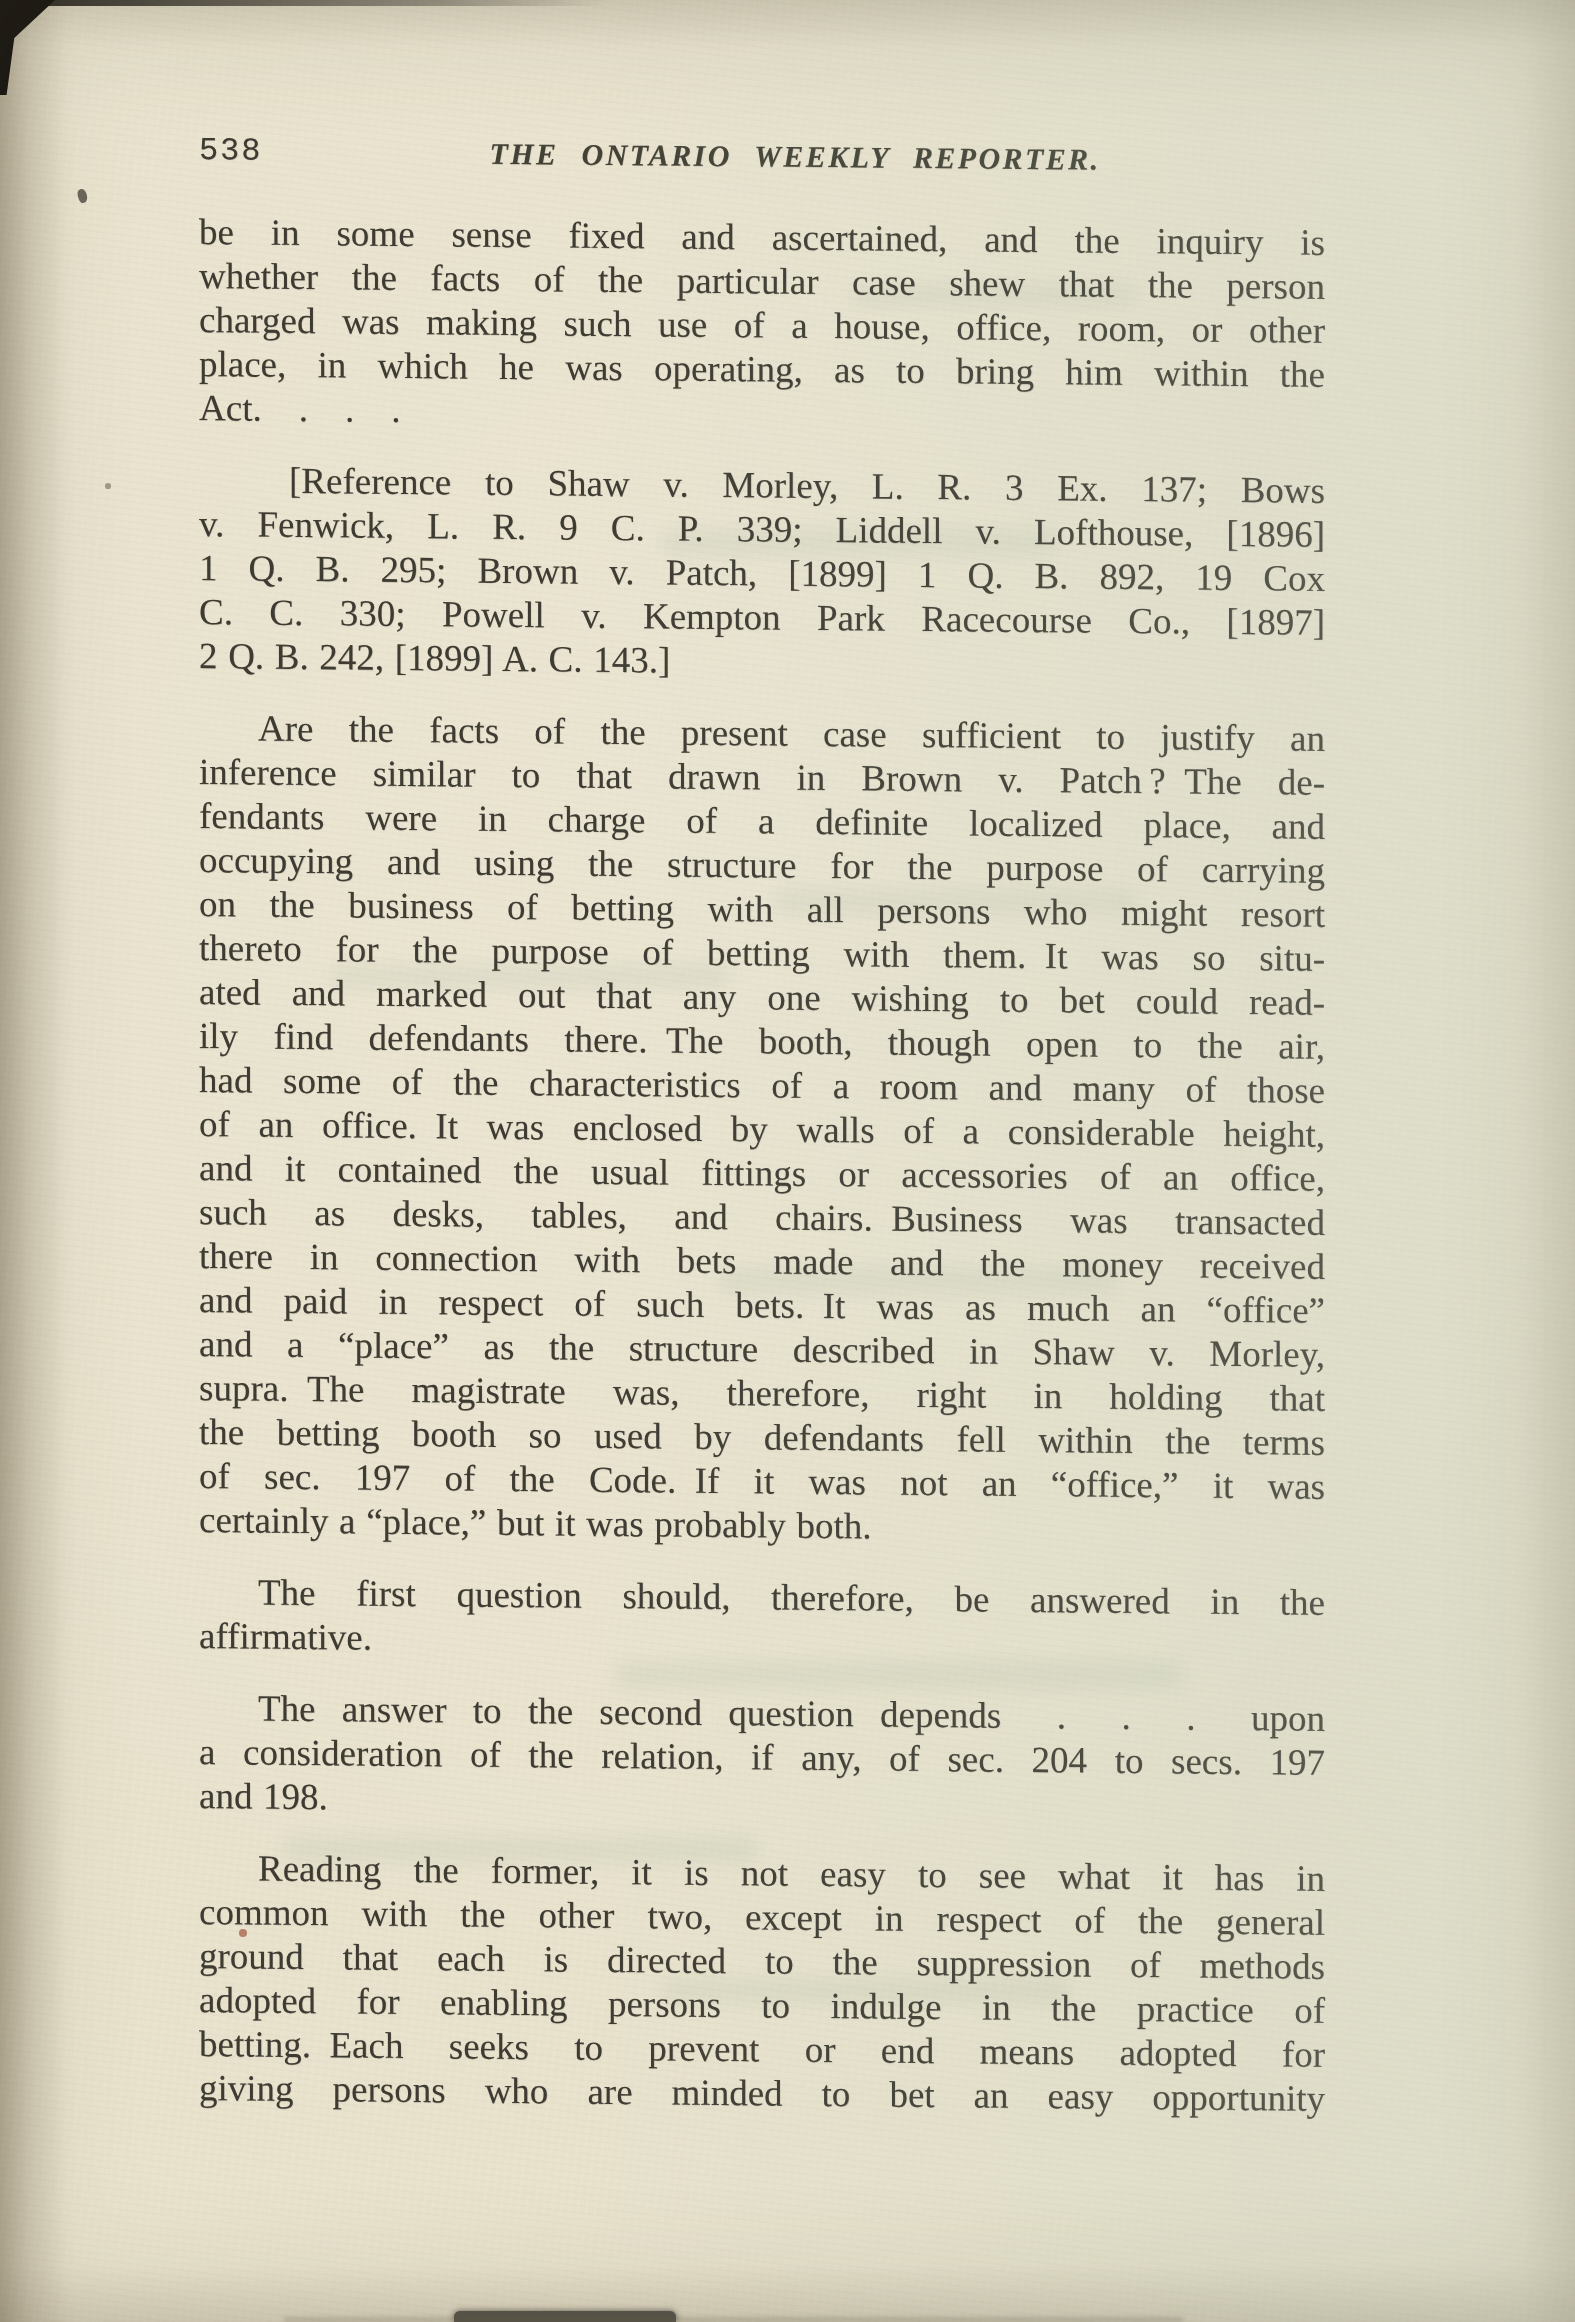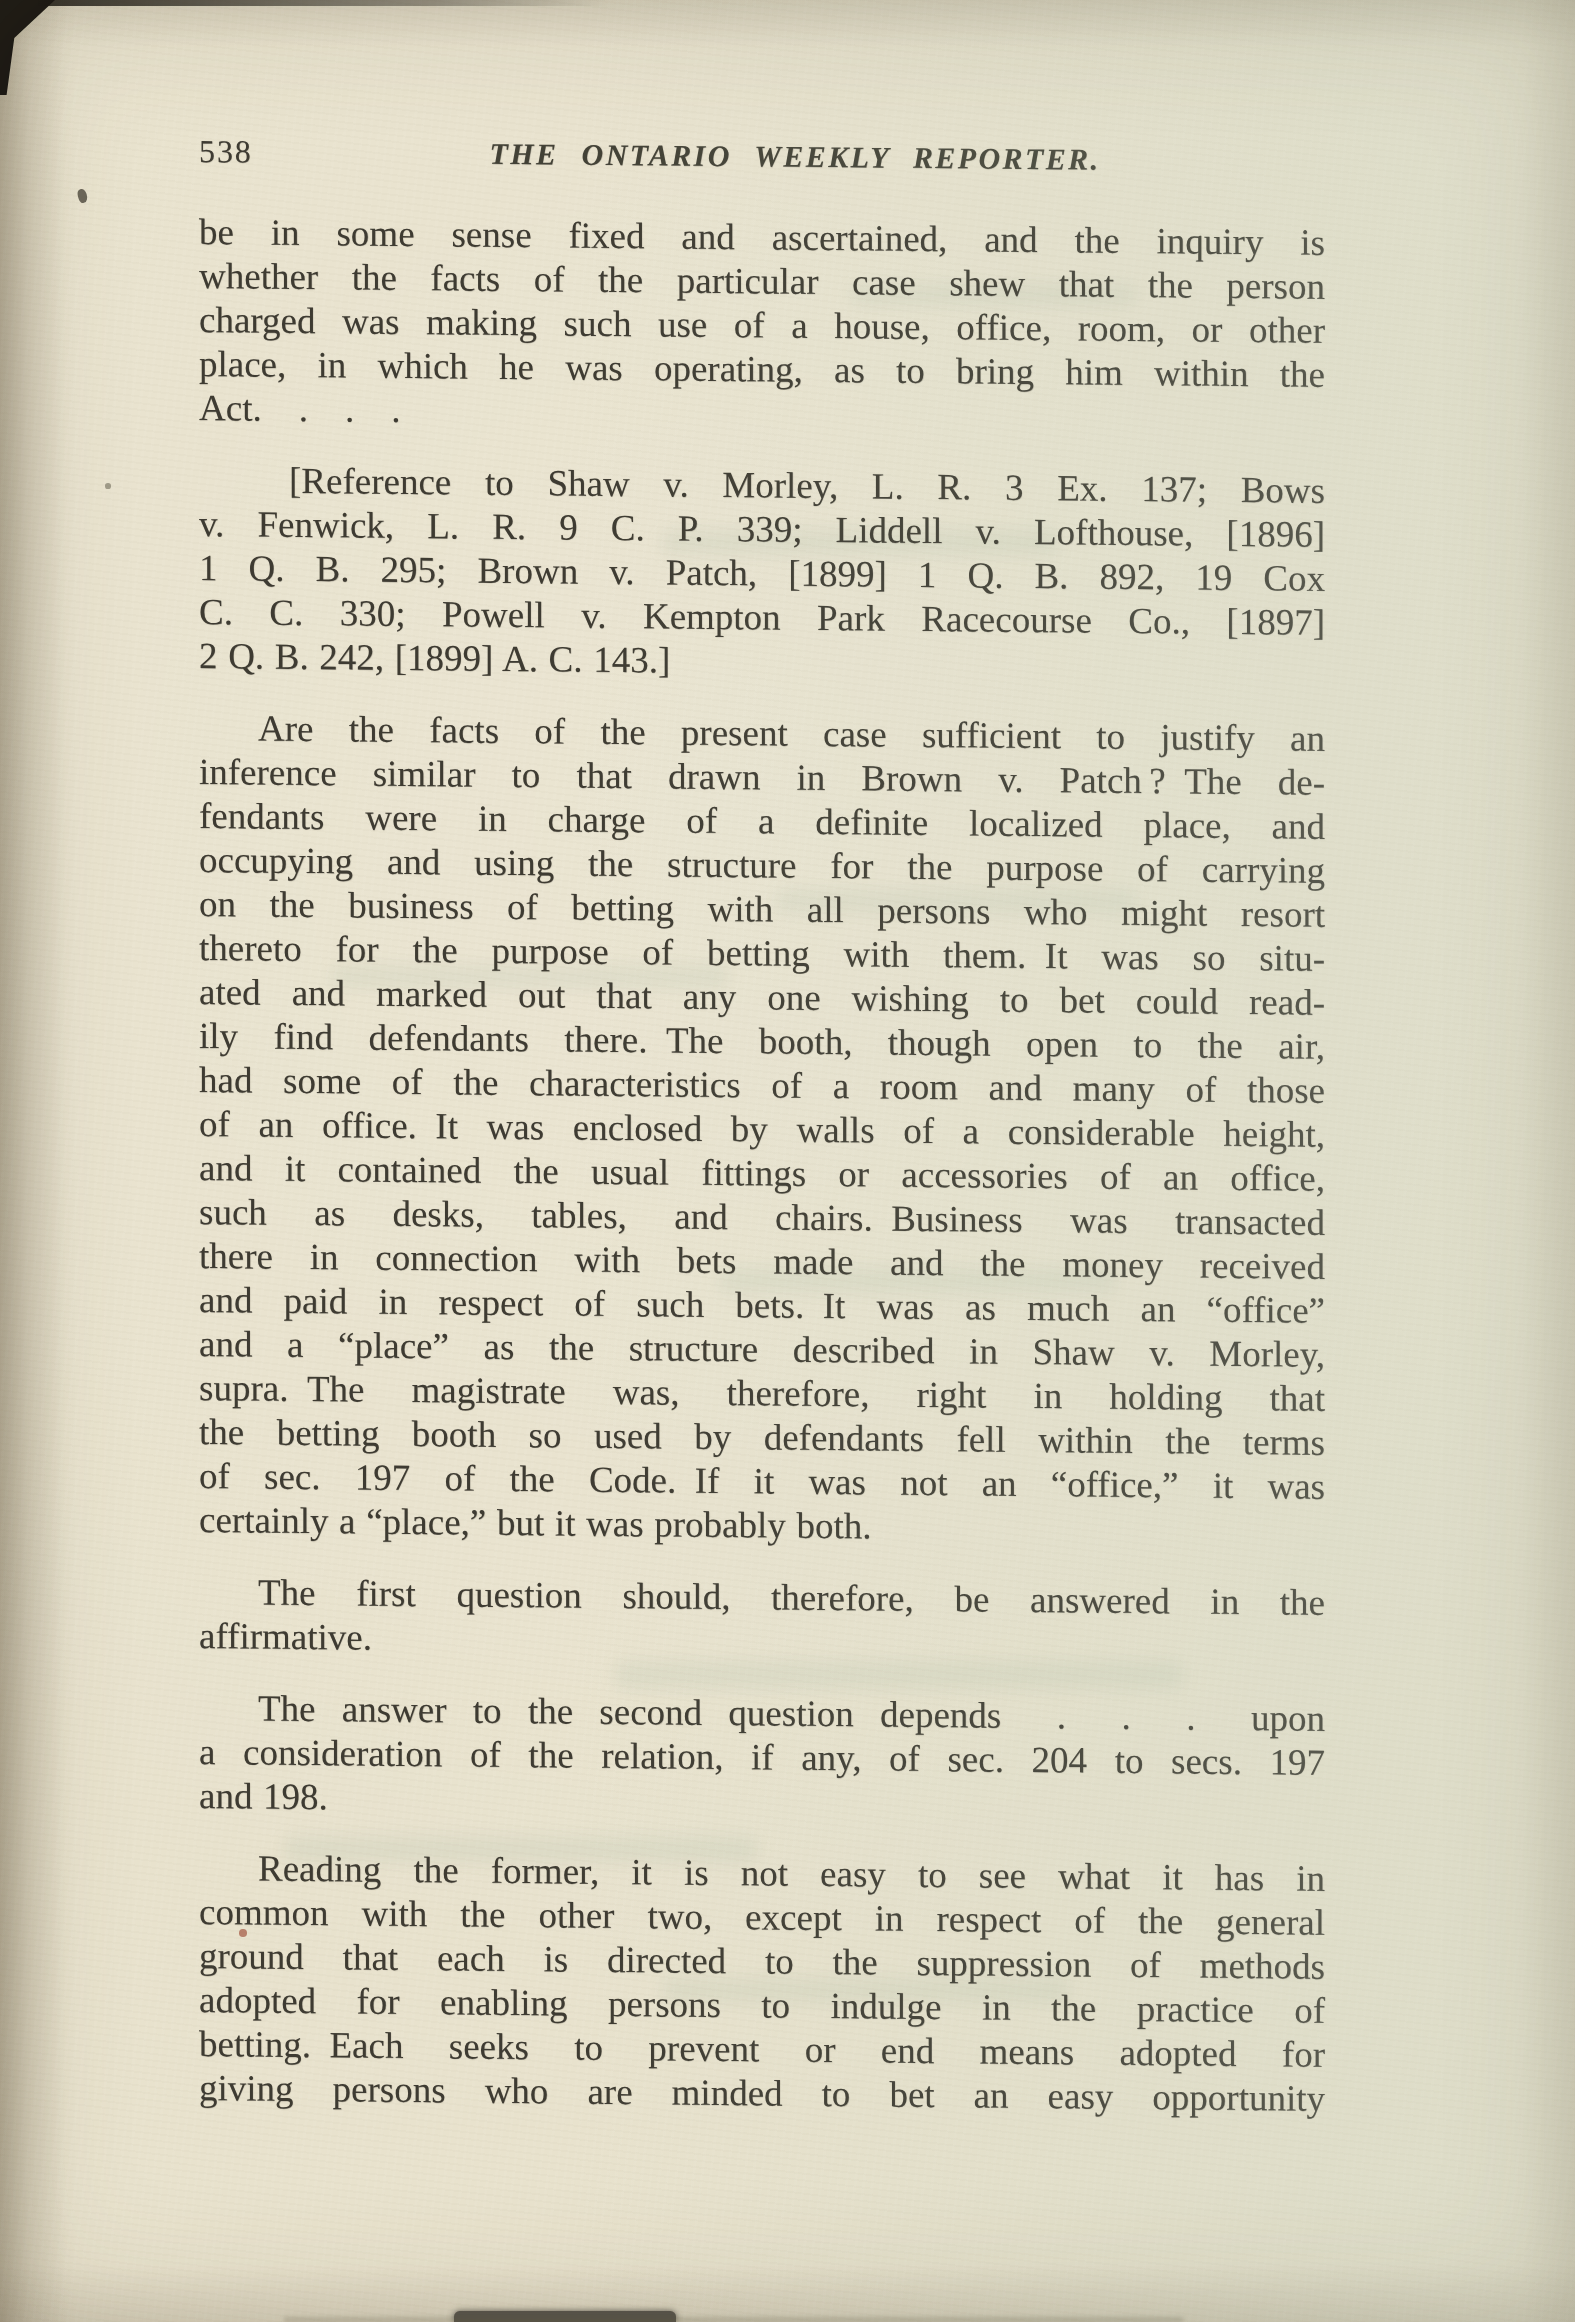--- a/index.html
+++ b/index.html
@@ -36,21 +36,21 @@
     z-index: 3;
     color: #3e3b32;
     font-family: "Liberation Serif", "DejaVu Serif", serif;
     text-shadow: 0.3px 0.4px 0.7px rgba(62,59,50,0.38);
   }
   .header {
     position: relative; height: 38px; line-height: 38px;
   }
   .pagenum {
     position: absolute; left: 0; top: 0;
-    font-size: 32px; letter-spacing: 1.9px;
+    font-size: 32px; letter-spacing: 1.9px; font-family: Liberation Mono, monospace;
   }
   .running-title {
     text-align: center; padding-left: 66px;
     font-size: 30px; font-style: italic; font-weight: 600;
     letter-spacing: 2.4px; word-spacing: 13.2px;
     color: rgba(58,56,46,0.92);
   }
   #text-body { margin-top: 40px; font-size: 37px; word-spacing: 1.4px; }
   .para { margin: 0 0 28px 0; }
   .para:last-child { margin-bottom: 0; }

